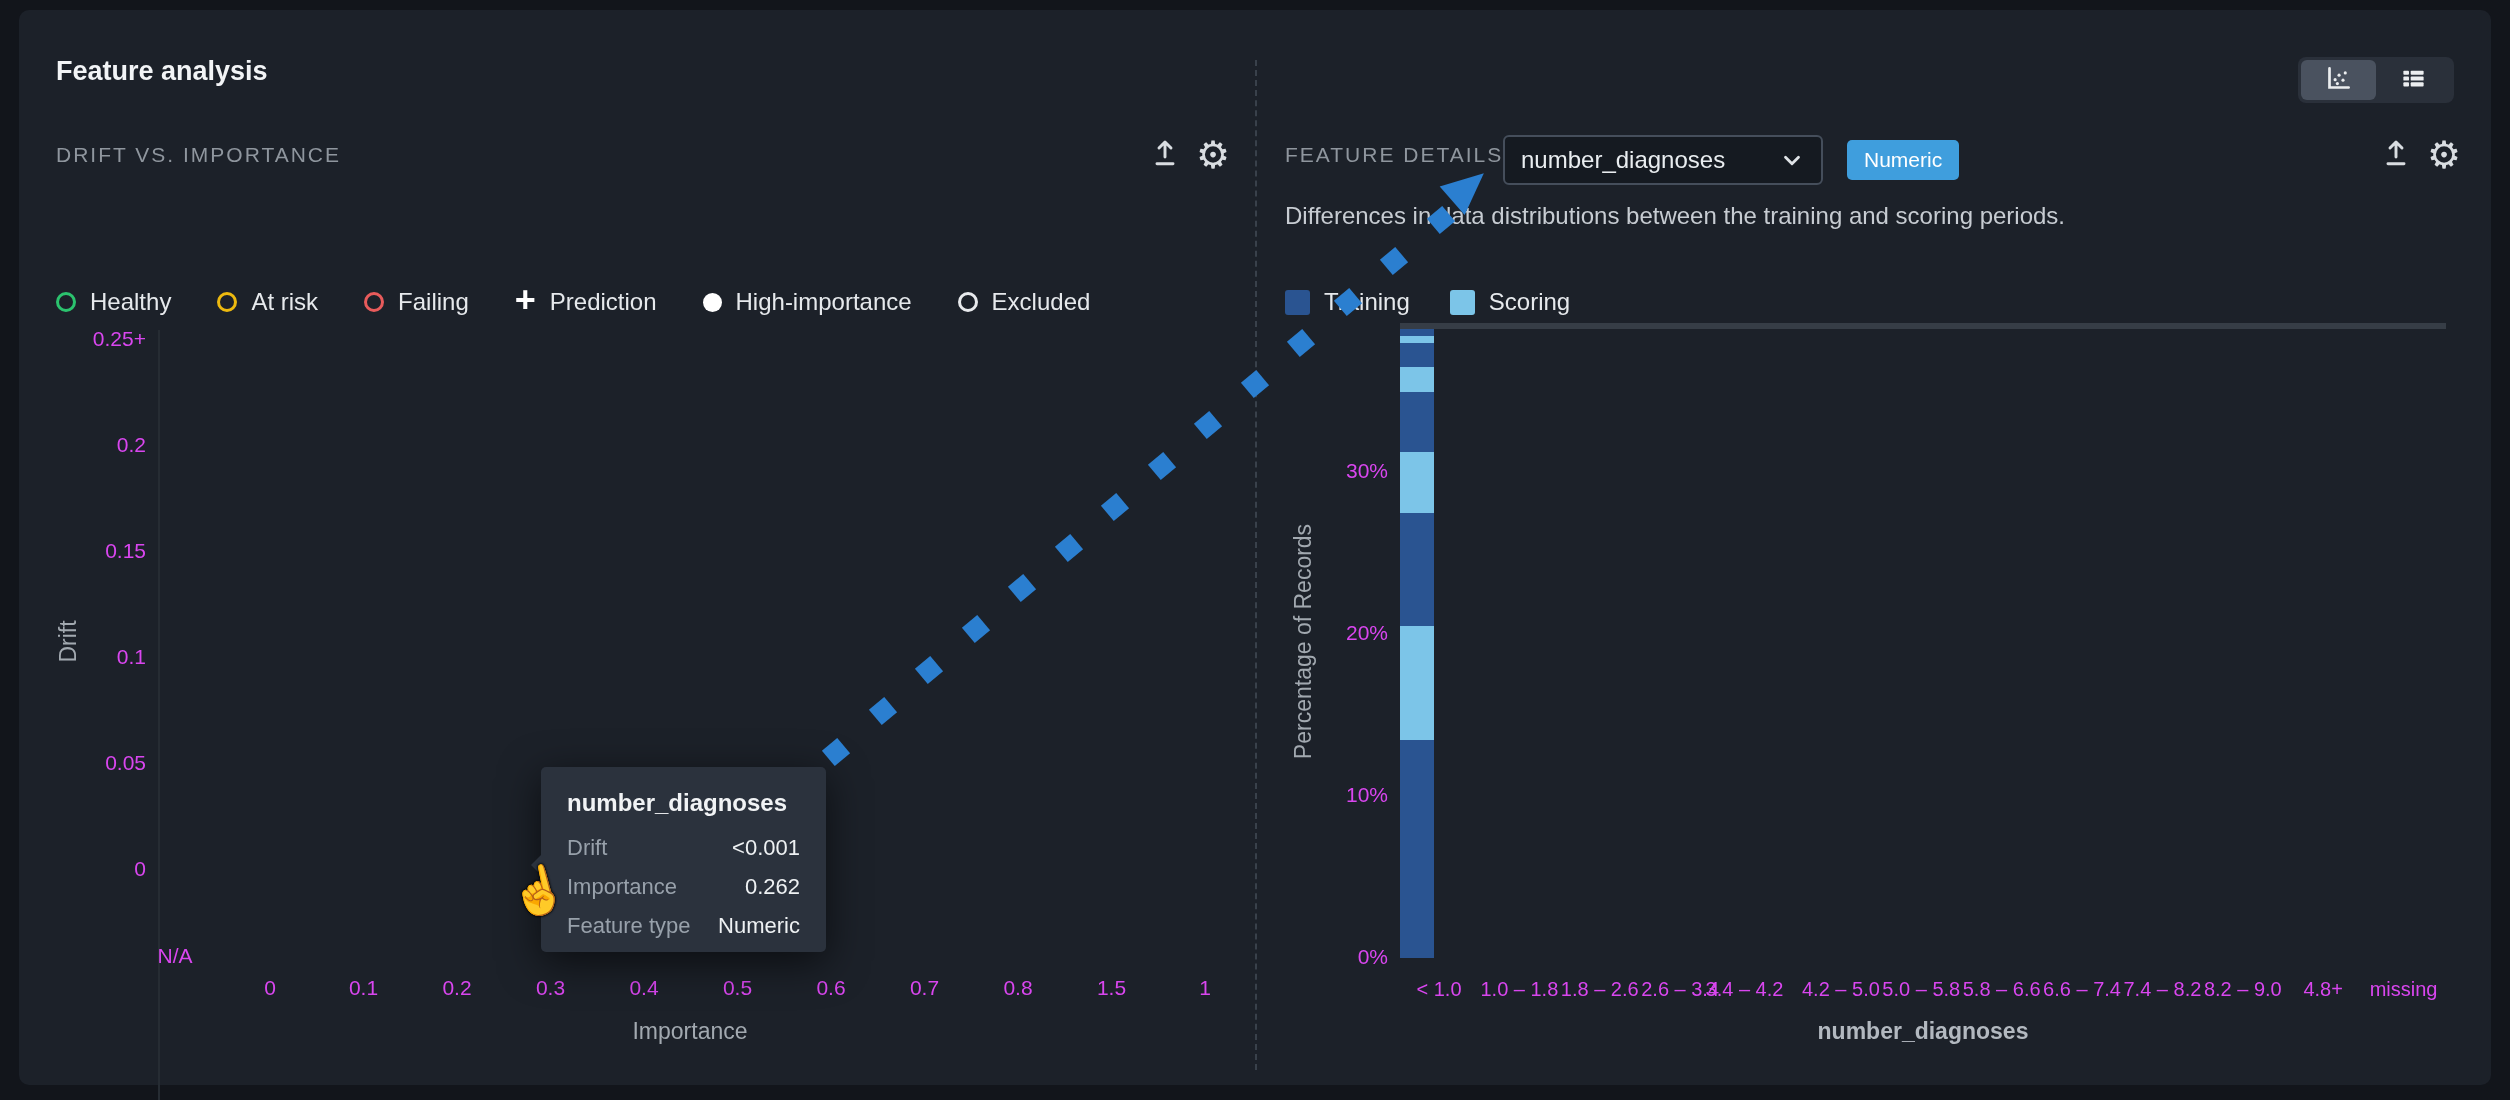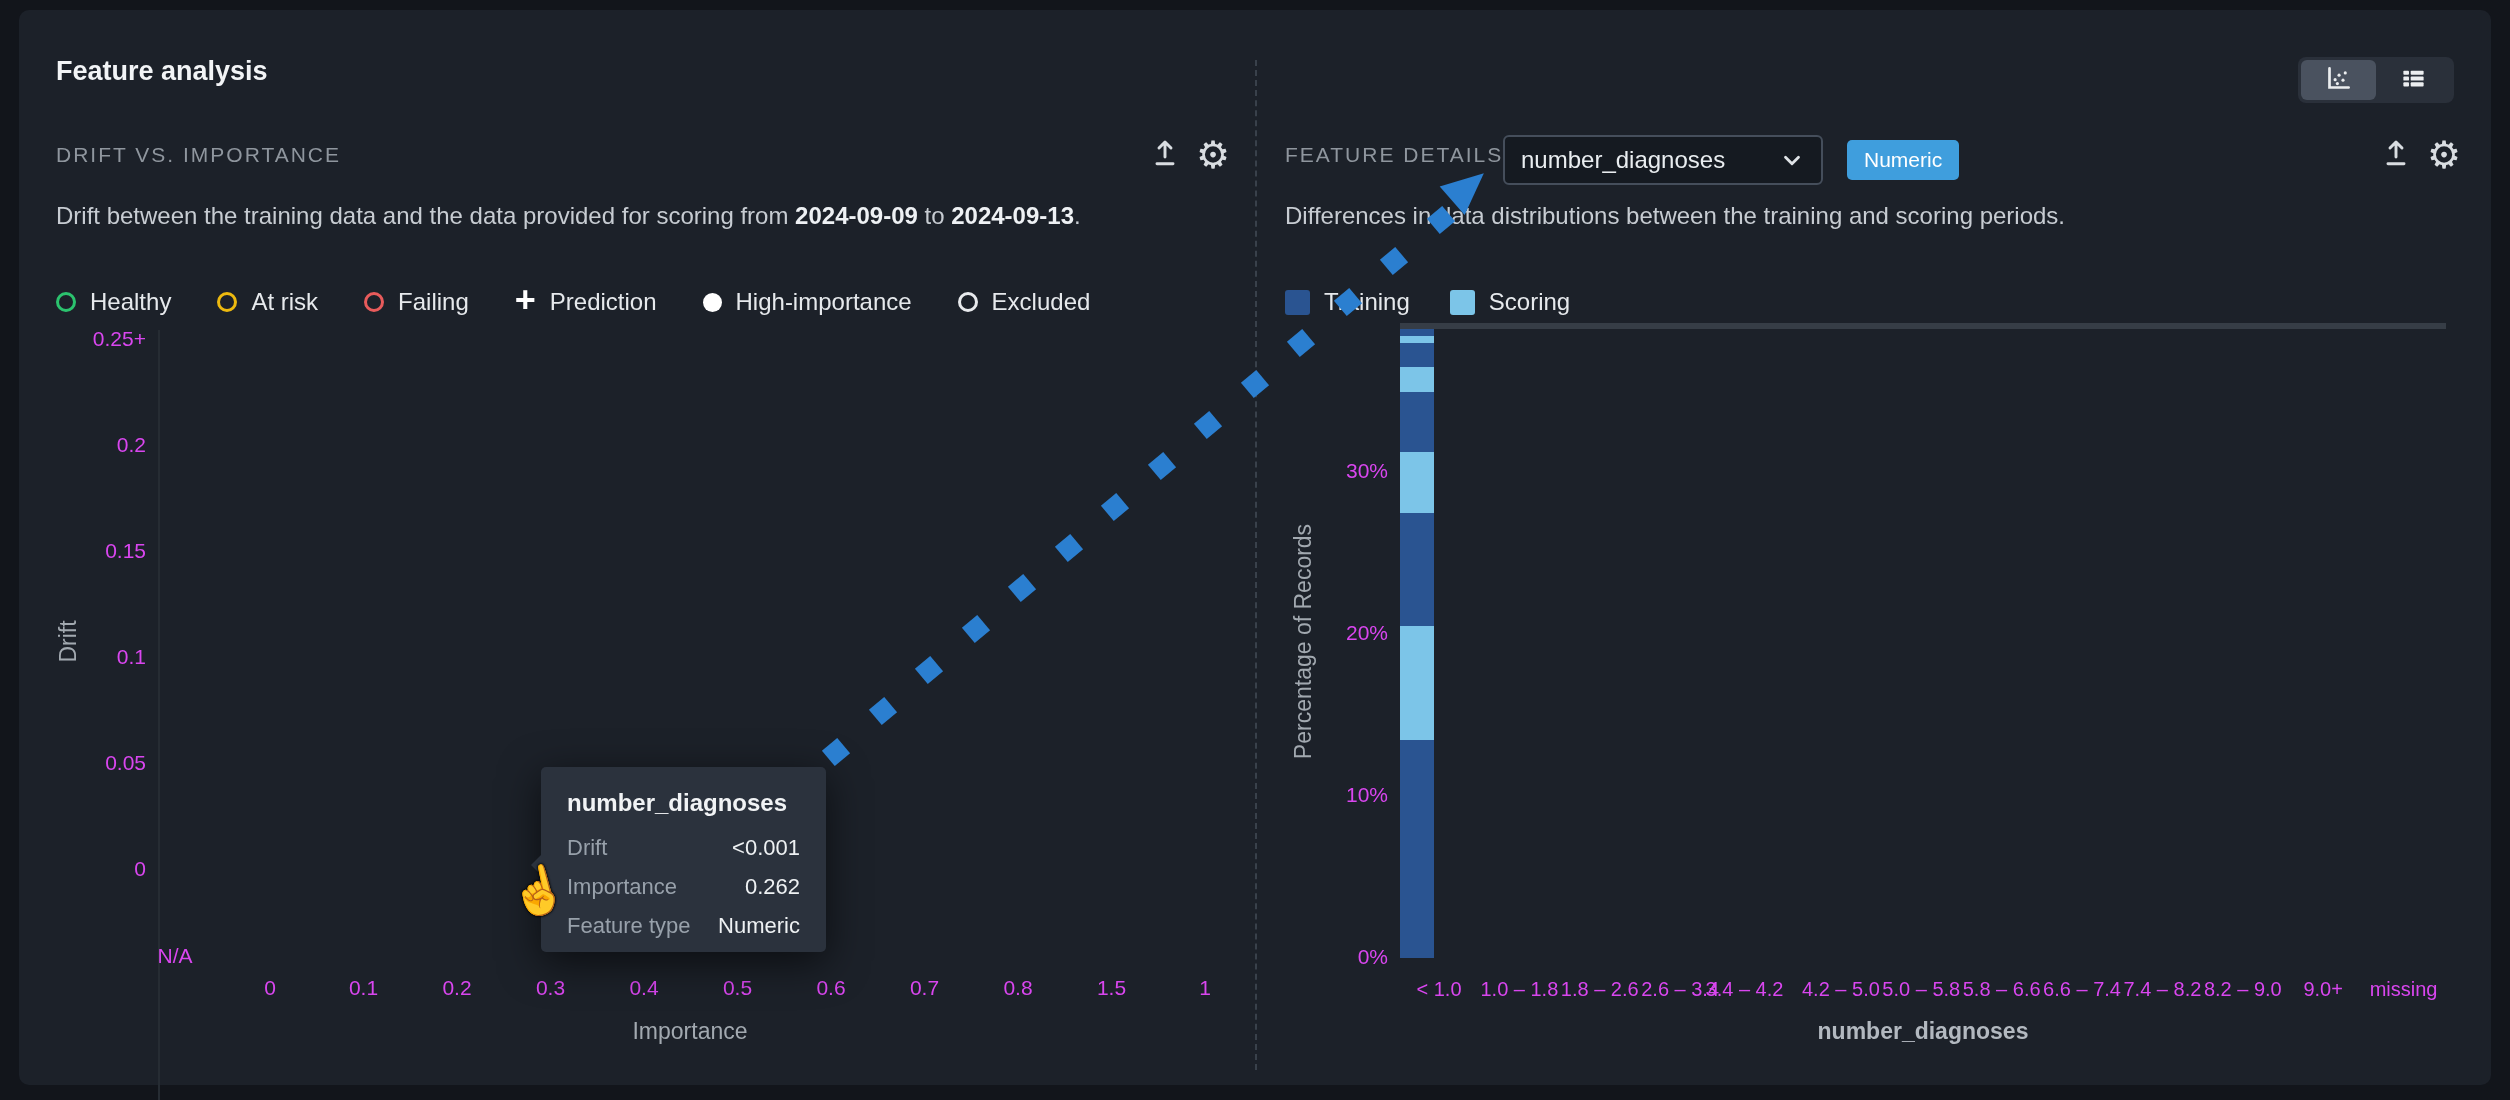--- a/index.html
+++ b/index.html
@@ -88,23 +88,20 @@
       <svg width="32" height="32" viewBox="0 0 24 24">
           <path d="M12 15V4M7.5 8.2 12 3.7l4.5 4.5" stroke="#d9dde1" stroke-width="2.2" fill="none" stroke-linecap="round" stroke-linejoin="round"></path>
           <path d="M6 20h12" stroke="#d9dde1" stroke-width="2.2" stroke-linecap="round"></path>
         </svg>
     </span>
   </div>
   <div class="icon-btn" style="left:1195px;top:137px;">
     <span class="gear">⚙</span>
   </div>
 
-  <div class="desc" style="left:56px;">
-    <span>Drift between the training data and the data provided for scoring from </span><b>2024-09-09</b><span> to </span><b>2024-09-13</b><span>.</span>
-  </div>
 
   <div class="legend-row" style="left:56px;" id="left-legend">
       <div class="legend-item">
         <div style="width: 20px; height: 20px; border: 3px solid rgb(43, 195, 110); border-radius: 50%; box-sizing: border-box;"></div>
         <div>Healthy</div>
       </div>
       <div class="legend-item">
         <div style="width: 20px; height: 20px; border: 3px solid rgb(236, 185, 15); border-radius: 50%; box-sizing: border-box;"></div>
         <div>At risk</div>
       </div>
@@ -233,21 +230,21 @@
       <div class="tick-label" style="position: absolute; left: 1464.38px; top: 978px; width: 110px; text-align: center; font-size: 20px;">1.0 – 1.8</div>
       <div class="tick-label" style="position: absolute; left: 1544.76px; top: 978px; width: 110px; text-align: center; font-size: 20px;">1.8 – 2.6</div>
       <div class="tick-label" style="position: absolute; left: 1625.14px; top: 978px; width: 110px; text-align: center; font-size: 20px;">2.6 – 3.4</div>
       <div class="tick-label" style="position: absolute; left: 1705.52px; top: 978px; width: 110px; font-size: 20px;">3.4 – 4.2</div>
       <div class="tick-label" style="position: absolute; left: 1785.9px; top: 978px; width: 110px; text-align: center; font-size: 20px;">4.2 – 5.0</div>
       <div class="tick-label" style="position: absolute; left: 1866.28px; top: 978px; width: 110px; text-align: center; font-size: 20px;">5.0 – 5.8</div>
       <div class="tick-label" style="position: absolute; left: 1946.66px; top: 978px; width: 110px; text-align: center; font-size: 20px;">5.8 – 6.6</div>
       <div class="tick-label" style="position: absolute; left: 2027.04px; top: 978px; width: 110px; text-align: center; font-size: 20px;">6.6 – 7.4</div>
       <div class="tick-label" style="position: absolute; left: 2107.42px; top: 978px; width: 110px; text-align: center; font-size: 20px;">7.4 – 8.2</div>
       <div class="tick-label" style="position: absolute; left: 2187.8px; top: 978px; width: 110px; text-align: center; font-size: 20px;">8.2 – 9.0</div>
-      <div class="tick-label" style="position: absolute; left: 2268.18px; top: 978px; width: 110px; text-align: center; font-size: 20px;">9.0+</div>
+      <div class="tick-label" style="position: absolute; left: 2268.18px; top: 978px; width: 110px; text-align: center; font-size: 20px;">4.8+</div>
       <div class="tick-label" style="position: absolute; left: 2348.56px; top: 978px; width: 110px; text-align: center; font-size: 20px;">missing</div>
       <div class="axis-title" style="position: absolute; left: 1798px; top: 1018px; width: 250px; text-align: center; font-weight: 700; color: rgb(179, 185, 192);">number_diagnoses</div>
       <div class="axis-title rot" style="position: absolute; left: 1178px; top: 628px; width: 250px; text-align: center;">Percentage of Records</div>
     </div>
 
   <div id="arrow-overlay">
       <div style="position: absolute; left: 826px; top: 742px; width: 20px; height: 20px; background: rgb(43, 127, 208); transform: rotate(50deg); z-index: 50;"></div>
       <div style="position: absolute; left: 872.519px; top: 701.111px; width: 20px; height: 20px; background: rgb(43, 127, 208); transform: rotate(50deg); z-index: 50;"></div>
       <div style="position: absolute; left: 919.037px; top: 660.222px; width: 20px; height: 20px; background: rgb(43, 127, 208); transform: rotate(50deg); z-index: 50;"></div>
       <div style="position: absolute; left: 965.556px; top: 619.333px; width: 20px; height: 20px; background: rgb(43, 127, 208); transform: rotate(50deg); z-index: 50;"></div>

